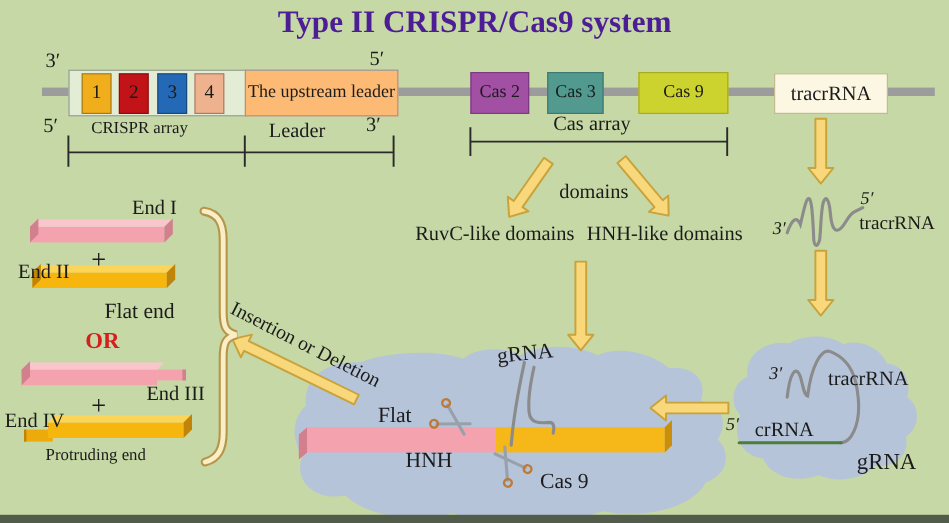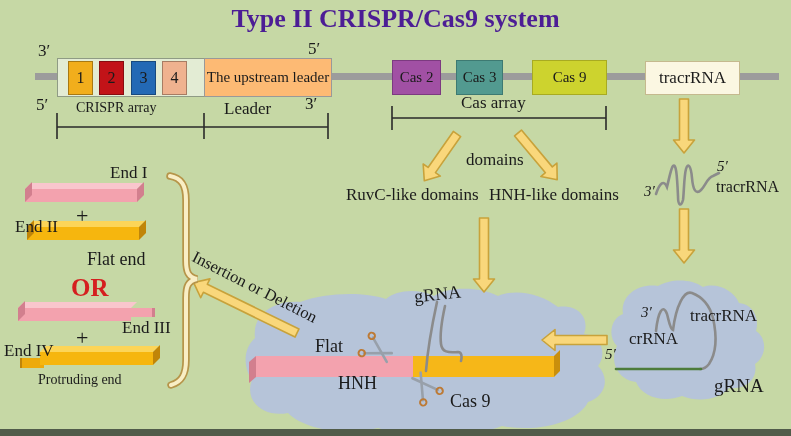--- a/index.html
+++ b/index.html
@@ -77,34 +77,34 @@
   <div class="lbl" style="left:346px;top:186px;font-size:17px;">RuvC-like domains</div>
   <div class="lbl" style="left:489px;top:186px;font-size:17px;text-align:center;">HNH-like domains</div>
 
   <div class="lbl it" style="left:644px;top:184px;font-size:15px;">3′</div>
   <div class="lbl it" style="left:717px;top:159px;font-size:15px;">5′</div>
   <div class="lbl" style="left:716px;top:179px;font-size:16px;">tracrRNA</div>
 
   <div class="lbl it" style="left:641px;top:305px;font-size:15px;">3′</div>
   <div class="lbl" style="left:690px;top:307px;font-size:17px;">tracrRNA</div>
   <div class="lbl it" style="left:605px;top:347px;font-size:15px;">5′</div>
-  <div class="lbl" style="left:629px;top:330px;font-size:17px;text-align:right;">crRNA</div>
+  <div class="lbl" style="left:629px;top:349px;font-size:17px;text-align:right;">crRNA</div>
   <div class="lbl" style="left:714px;top:376px;font-size:19px;">gRNA</div>
 
   <div class="lbl" style="left:414px;top:285px;font-size:18px;transform:rotate(-6deg);">gRNA</div>
   <div class="lbl" style="left:315px;top:337px;font-size:18px;">Flat</div>
   <div class="lbl" style="left:338px;top:374px;font-size:18px;">HNH</div>
   <div class="lbl" style="left:450px;top:392px;font-size:18px;">Cas 9</div>
 
   <div class="lbl" style="left:197px;top:249px;font-size:16.5px;transform:rotate(27deg);transform-origin:0 0;">Insertion or Deletion</div>
   <div class="lbl" style="left:110px;top:164px;font-size:17px;">End I</div>
   <div class="lbl" style="left:15px;top:218px;font-size:17px;">End II</div>
   <div class="lbl" style="left:76px;top:205px;font-size:22px;">+</div>
   <div class="lbl" style="left:56px;top:250px;font-size:18px;margin-left:31px;">Flat end</div>
-  <div class="lbl red" style="left:71px;top:275px;font-size:25px;">OR</div>
+  <div class="lbl red" style="left:71px;top:275px;font-size:19px;">OR</div>
   <div class="lbl" style="left:122px;top:319px;font-size:17px;">End III</div>
   <div class="lbl" style="left:76px;top:327px;font-size:22px;">+</div>
   <div class="lbl" style="left:4px;top:342px;font-size:17px;">End IV</div>
   <div class="lbl" style="left:38px;top:373px;font-size:14px;">Protruding end</div>
 
   <div class="bar" style="left:25px;top:183px;">
     <div class="f pkf" style="width:112px;"></div>
     <div class="t pkt" style="width:112px;"></div>
     <div class="r pkd" style="left:112px;"></div>
     <div class="l pkd"></div>

